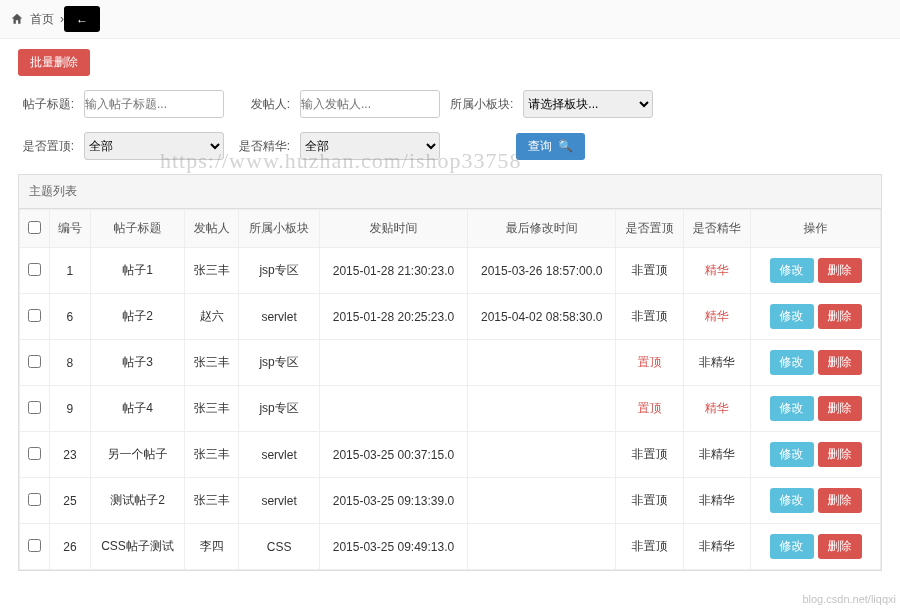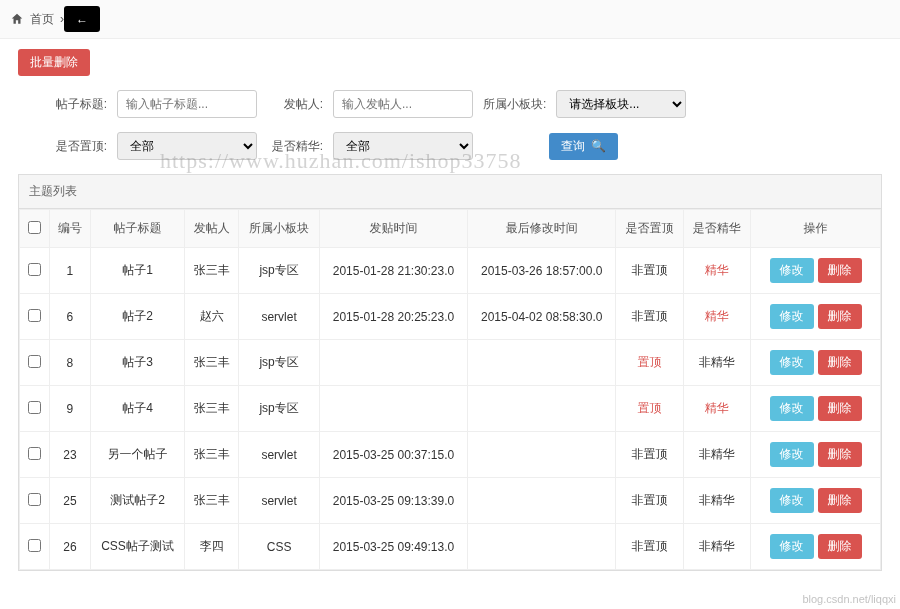--- a/index.html
+++ b/index.html
@@ -7,23 +7,23 @@
   .topbar { display: flex; align-items: center; justify-content: flex-start; padding: 6px 10px; border-bottom: 1px solid #eee; background: #fafafa; }
   .breadcrumb { display: flex; align-items: center; gap: 6px; color: #555; }
   .breadcrumb svg { width: 14px; height: 14px; fill: #555; }
   .back-btn { background: #000; color: #fff; padding: 6px 12px; border-radius: 3px; cursor: pointer; font-weight: bold; }
   .container { padding: 10px 18px; }
   .btn { display: inline-block; padding: 5px 12px; border-radius: 3px; color: #fff; border: none; cursor: pointer; font-size: 12px; }
   .btn-danger { background: #d9534f; }
   .btn-primary { background: #428bca; padding-left: 12px; }
   .btn-info { background: #5bc0de; }
   .filters { margin-top: 14px; }
-  .filter-row { display: flex; align-items: center; gap: 10px; margin-bottom: 14px; flex-wrap: wrap; margin-left: 33px; }
+  .filter-row { display: flex; align-items: center; gap: 10px; margin-bottom: 14px; flex-wrap: wrap; }
   .filter-row label { min-width: 56px; text-align: right; color: #555; }
-  .filter-row input[type=text], .filter-row select { height: 28px; padding: 3px 8px; border: 1px solid #ccc; border-radius: 3px; font-size: 12px; }
+  .filter-row input[type=text], .filter-row select { height: 28px; padding: 3px 0; border: 1px solid #ccc; border-radius: 3px; font-size: 12px; }
   .w140 { width: 140px; }
   .w130 { width: 130px; }
   .panel { border: 1px solid #ddd; margin-top: 8px; }
   .panel-header { background: #f5f5f5; padding: 8px 10px; border-bottom: 1px solid #ddd; color: #666; }
   table { width: 100%; border-collapse: collapse; }
   th, td { border: 1px solid #eee; padding: 10px 6px; text-align: center; font-size: 12px; }
   th { background: #f9f9f9; color: #555; font-weight: normal; }
   td .btn { padding: 4px 10px; margin: 0 2px; text-align: center; }
   .red { color: #d9534f; }
   .checkbox-cell { width: 30px; }

